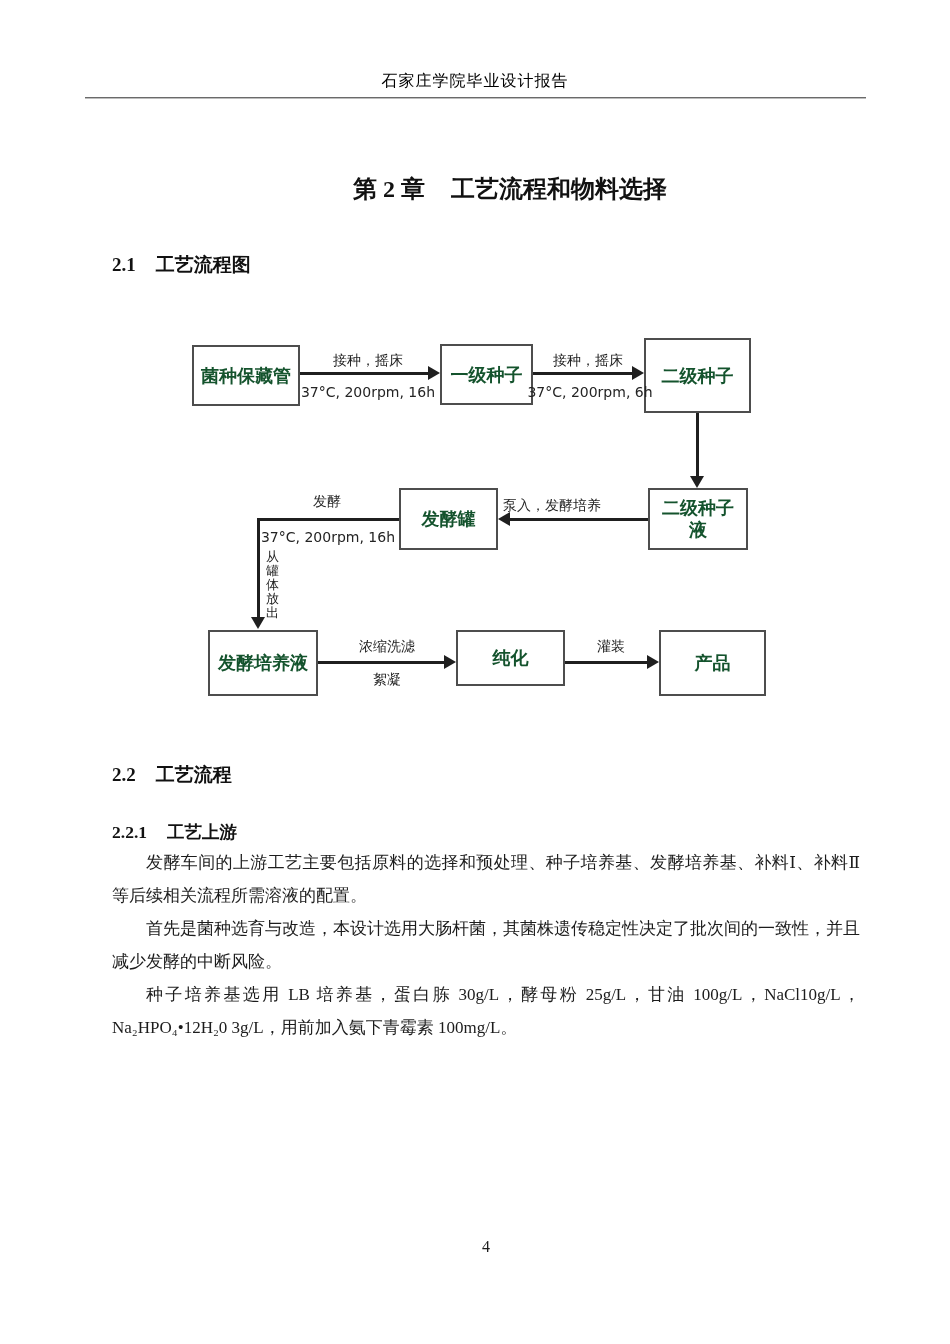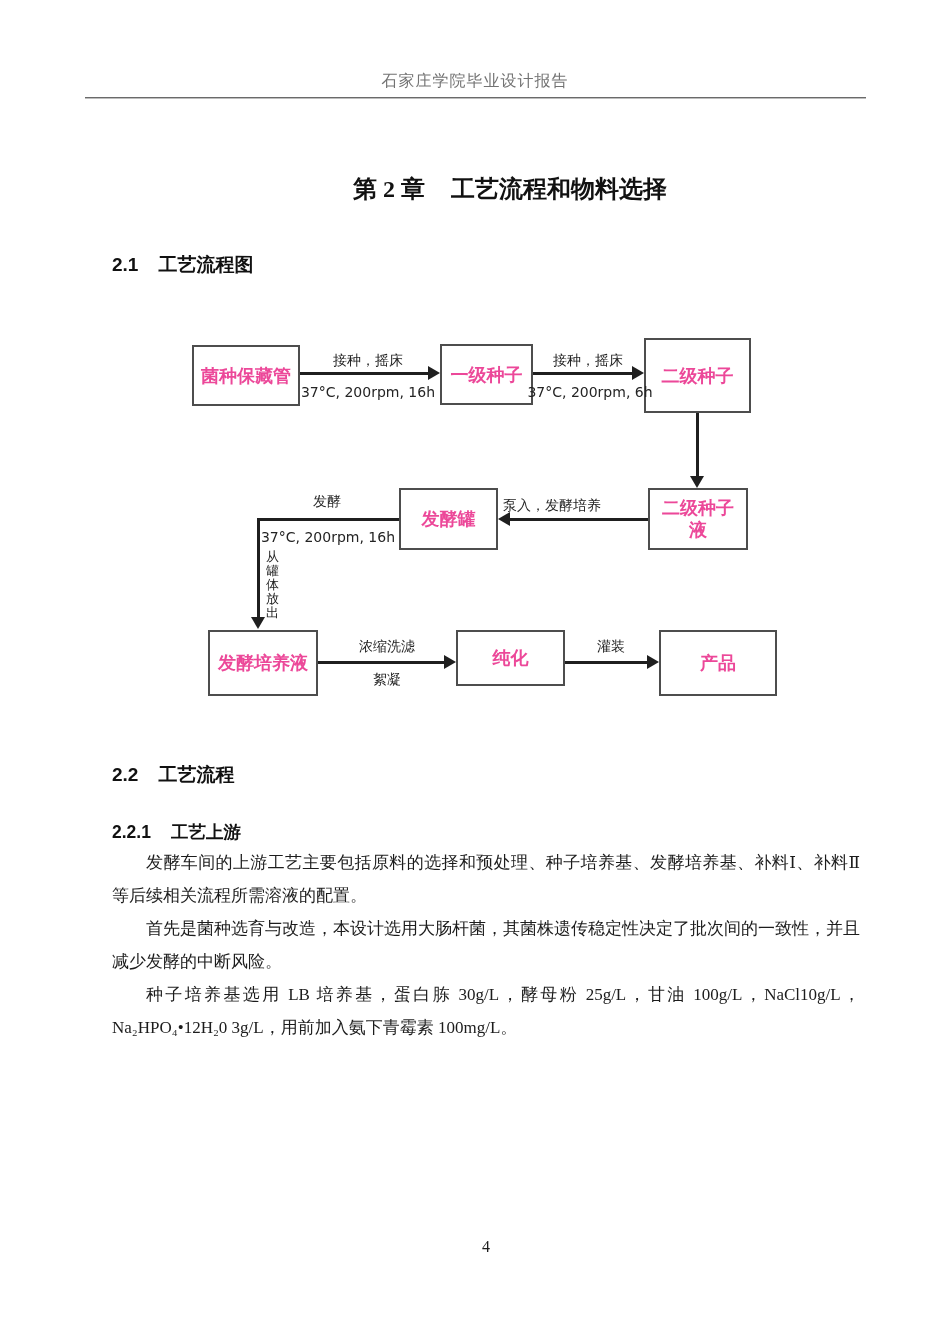--- a/index.html
+++ b/index.html
@@ -5,43 +5,43 @@
   * { margin:0; padding:0; box-sizing:border-box; }
   html,body { background:#ffffff; }
   .page {
     position:relative; width:950px; height:1344px; background:#ffffff;
     font-family:"Liberation Serif","DejaVu Serif",serif; color:#1c1c1c;
     overflow:hidden; margin:0 auto;
   }
   
   .header-title {
     position:absolute; top:71px; left:0; width:950px; 
-    text-align:center; font-size:16px; letter-spacing:1px; color:#737373;
+    text-align:center; font-size:16px; letter-spacing:1px; color:#000000;
   }
   .header-rule {
     position:absolute; top:97px; left:85px; width:781px; height:2px;
     background:#6a6a6a; border-bottom:1px solid #bdbdbd;
   }
   
   .chapter-heading {
     position:absolute; top:173px; left:0; width:950px; padding-left:70px;
     text-align:center; font-size:24px; font-weight:700; color:#111;
   }
   .chapter-heading .gap { display:inline-block; width:26px; }
   .sec-heading { position:absolute; left:112px; font-weight:700; color:#111; white-space:nowrap; }
   .sec-21 { top:252px; font-size:19px; }
   .sec-22 { top:762px; font-size:19px; }
   .sec-221 { top:820px; font-size:17.5px; }
-  .sec-heading .num { font-family:Liberation Sans, sans-serif; margin-right:20px; }
+  .sec-heading .num { font-family:Liberation Serif, serif; margin-right:20px; }
   
   .flowchart, .flowchart * { font-family:"DejaVu Sans","Liberation Sans",sans-serif; }
   .fbox {
     position:absolute; border:2px solid #4d4d4d; background:#fff;
     display:flex; align-items:center; justify-content:center; text-align:center;
-    font-size:18px; font-weight:700; color:#ec4899; line-height:22px;
+    font-size:18px; font-weight:700; color:#14532d; line-height:22px;
   }
   .hline { position:absolute; height:3px; background:#1f1f1f; }
   .vline { position:absolute; width:3px; background:#1f1f1f; }
   .ah { position:absolute; width:0; height:0; }
   .ah-right { border-top:7px solid transparent; border-bottom:7px solid transparent; border-left:12px solid #1f1f1f; }
   .ah-left  { border-top:7px solid transparent; border-bottom:7px solid transparent; border-right:12px solid #1f1f1f; }
   .ah-down  { border-left:7px solid transparent; border-right:7px solid transparent; border-top:12px solid #1f1f1f; }
   .elabel {
     position:absolute; transform:translateX(-50%); white-space:nowrap;
     font-size:14px; color:#242424;
@@ -108,21 +108,21 @@
 
     <div class="hline" style="left:257px;top:518px;width:142px;"></div>
     <div class="vline" style="left:257px;top:518px;height:100px;"></div>
     <div class="ah ah-down" style="left:251px;top:617px;"></div>
     <div class="elabel" style="left:327px;top:493px;">发酵</div>
     <div class="elabel" style="left:328px;top:529px;">37°C, 200rpm, 16h</div>
     <div class="vlabel" style="left:265px;top:550px;">从罐体放出</div>
 
     <div class="fbox" style="left:208px;top:630px;width:110px;height:66px;">发酵培养液</div>
     <div class="fbox" style="left:456px;top:630px;width:109px;height:56px;">纯化</div>
-    <div class="fbox" style="left:659px;top:630px;width:118px;height:66px;">产品</div>
+    <div class="fbox" style="left:659px;top:630px;width:107px;height:66px;">产品</div>
 
     <div class="hline" style="left:318px;top:661px;width:126px;"></div>
     <div class="ah ah-right" style="left:444px;top:655px;"></div>
     <div class="elabel" style="left:387px;top:638px;">浓缩洗滤</div>
     <div class="elabel" style="left:387px;top:671px;">絮凝</div>
 
     <div class="hline" style="left:565px;top:661px;width:82px;"></div>
     <div class="ah ah-right" style="left:647px;top:655px;"></div>
     <div class="elabel" style="left:611px;top:638px;">灌装</div>
   </div>

